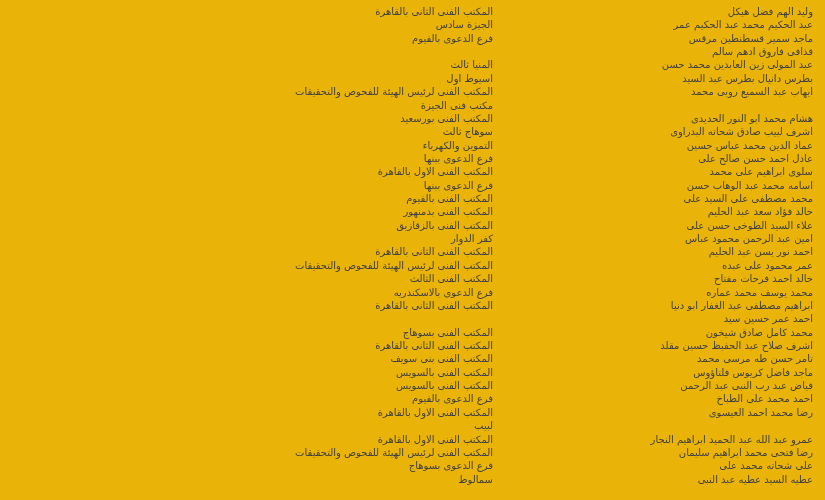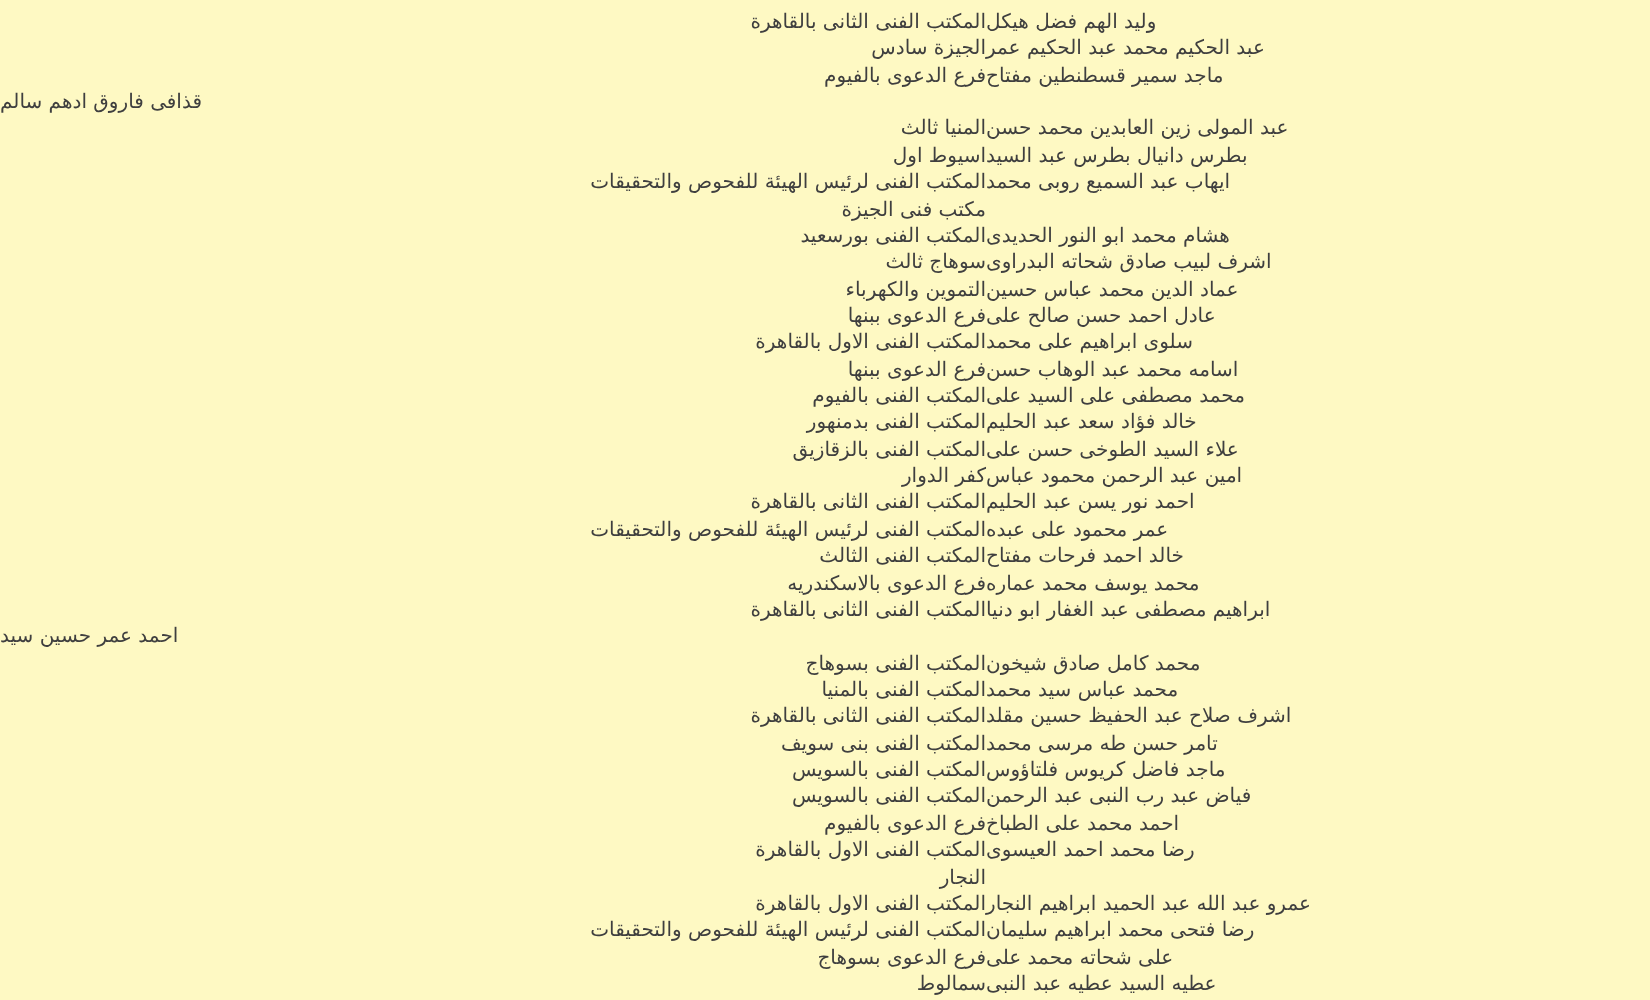--- a/index.html
+++ b/index.html
@@ -34,43 +34,43 @@
     overflow: visible;
   }
   .office-cell {
     width: 493px;
     flex: 0 0 493px;
     text-align: right;
     direction: rtl;
   }
   .name-cell {
     flex: 1 1 auto;
-    text-align: left;
+    text-align: right;
     direction: rtl;
-    padding-right: 0;
+    padding-right: 12px;
   }
 </style>
 </head>
 <body>
 
-<div id="page" style="background: #fef9c3; color: rgb(63, 63, 63);">
+<div id="page" style="background: #eab308; color: rgb(63, 63, 63);">
   <div id="list">
   <div class="row">
     <div class="cell office-cell">المكتب الفنى الثانى بالقاهرة</div>
     <div class="cell name-cell">وليد الهم فضل هيكل</div>
   </div>
 
   <div class="row">
     <div class="cell office-cell">الجيزة سادس</div>
     <div class="cell name-cell">عبد الحكيم محمد عبد الحكيم عمر</div>
   </div>
 
   <div class="row">
     <div class="cell office-cell">فرع الدعوى بالفيوم</div>
-    <div class="cell name-cell">ماجد سمير قسطنطين مفتاح</div>
+    <div class="cell name-cell">ماجد سمير قسطنطين مرقس</div>
   </div>
 
   <div class="row">
     <div class="cell name-cell">قذافى فاروق ادهم سالم</div>
   </div>
 
   <div class="row">
     <div class="cell office-cell">المنيا ثالث</div>
     <div class="cell name-cell">عبد المولى زين العابدين محمد حسن</div>
   </div>
@@ -166,24 +166,20 @@
 
   <div class="row">
     <div class="cell name-cell">احمد عمر حسين سيد</div>
   </div>
 
   <div class="row">
     <div class="cell office-cell">المكتب الفنى بسوهاج</div>
     <div class="cell name-cell">محمد كامل صادق شيخون</div>
   </div>
 
-  <div class="row">
-    <div class="cell office-cell">المكتب الفنى بالمنيا</div>
-    <div class="cell name-cell">محمد عباس سيد محمد</div>
-  </div>
 
   <div class="row">
     <div class="cell office-cell">المكتب الفنى الثانى بالقاهرة</div>
     <div class="cell name-cell">اشرف صلاح عبد الحفيظ حسين مقلد</div>
   </div>
 
   <div class="row">
     <div class="cell office-cell">المكتب الفنى بنى سويف</div>
     <div class="cell name-cell">تامر حسن طه مرسى محمد</div>
   </div>
@@ -202,21 +198,21 @@
     <div class="cell office-cell">فرع الدعوى بالفيوم</div>
     <div class="cell name-cell">احمد محمد على الطباخ</div>
   </div>
 
   <div class="row">
     <div class="cell office-cell">المكتب الفنى الاول بالقاهرة</div>
     <div class="cell name-cell">رضا محمد احمد العيسوى</div>
   </div>
 
   <div class="row">
-    <div class="cell office-cell">النجار</div>
+    <div class="cell office-cell">لبيب</div>
   </div>
 
   <div class="row">
     <div class="cell office-cell">المكتب الفنى الاول بالقاهرة</div>
     <div class="cell name-cell">عمرو عبد الله عبد الحميد ابراهيم النجار</div>
   </div>
 
   <div class="row">
     <div class="cell office-cell">المكتب الفنى لرئيس الهيئة للفحوص والتحقيقات</div>
     <div class="cell name-cell">رضا فتحى محمد ابراهيم سليمان</div>

